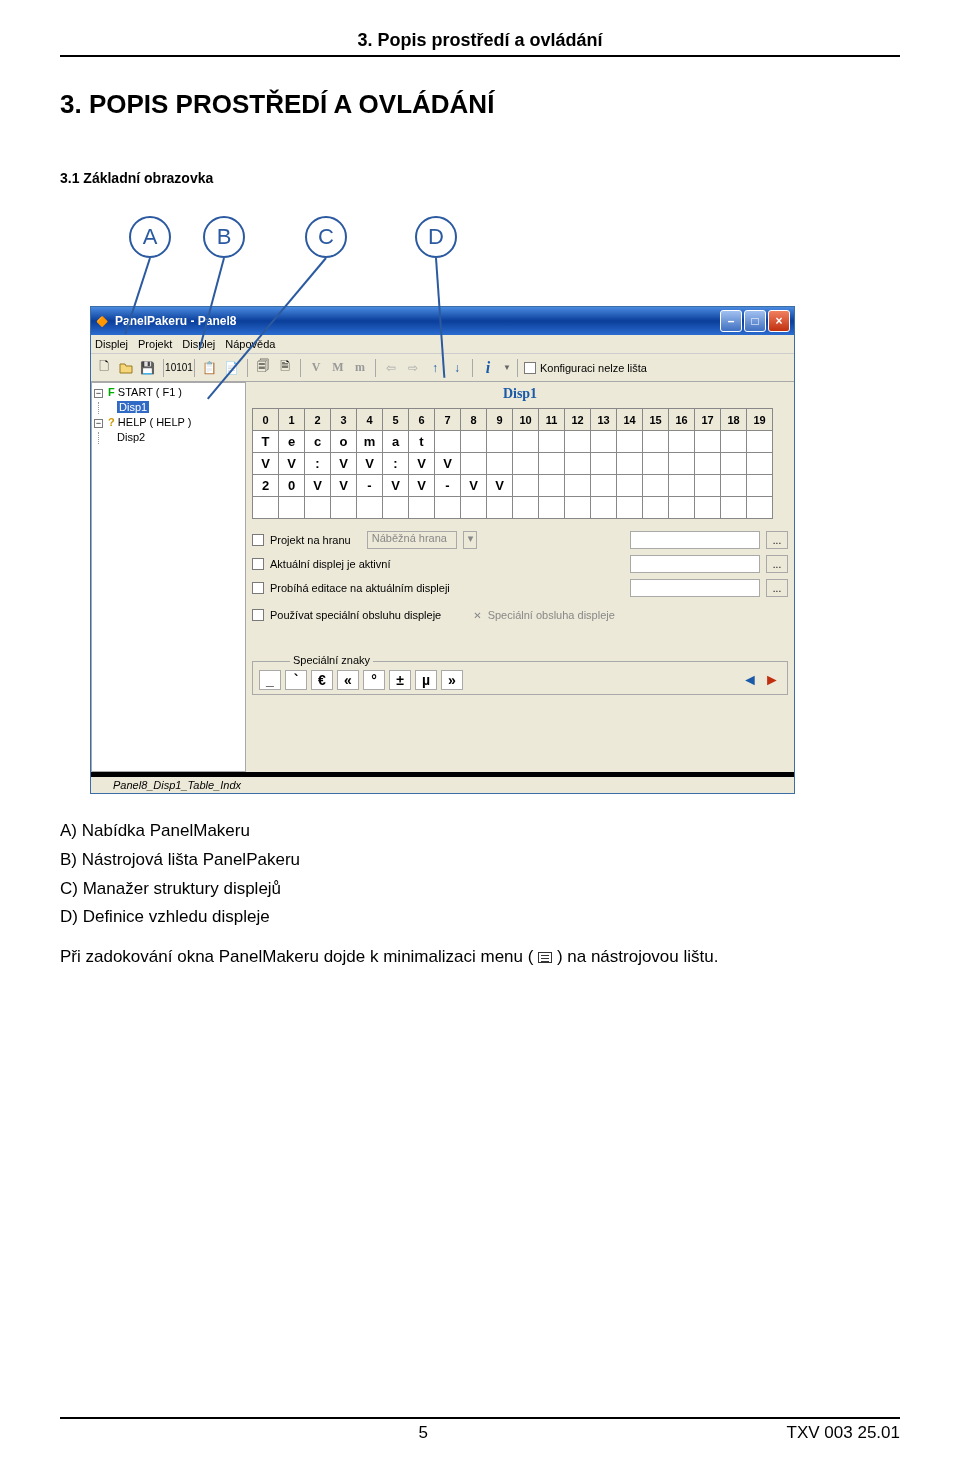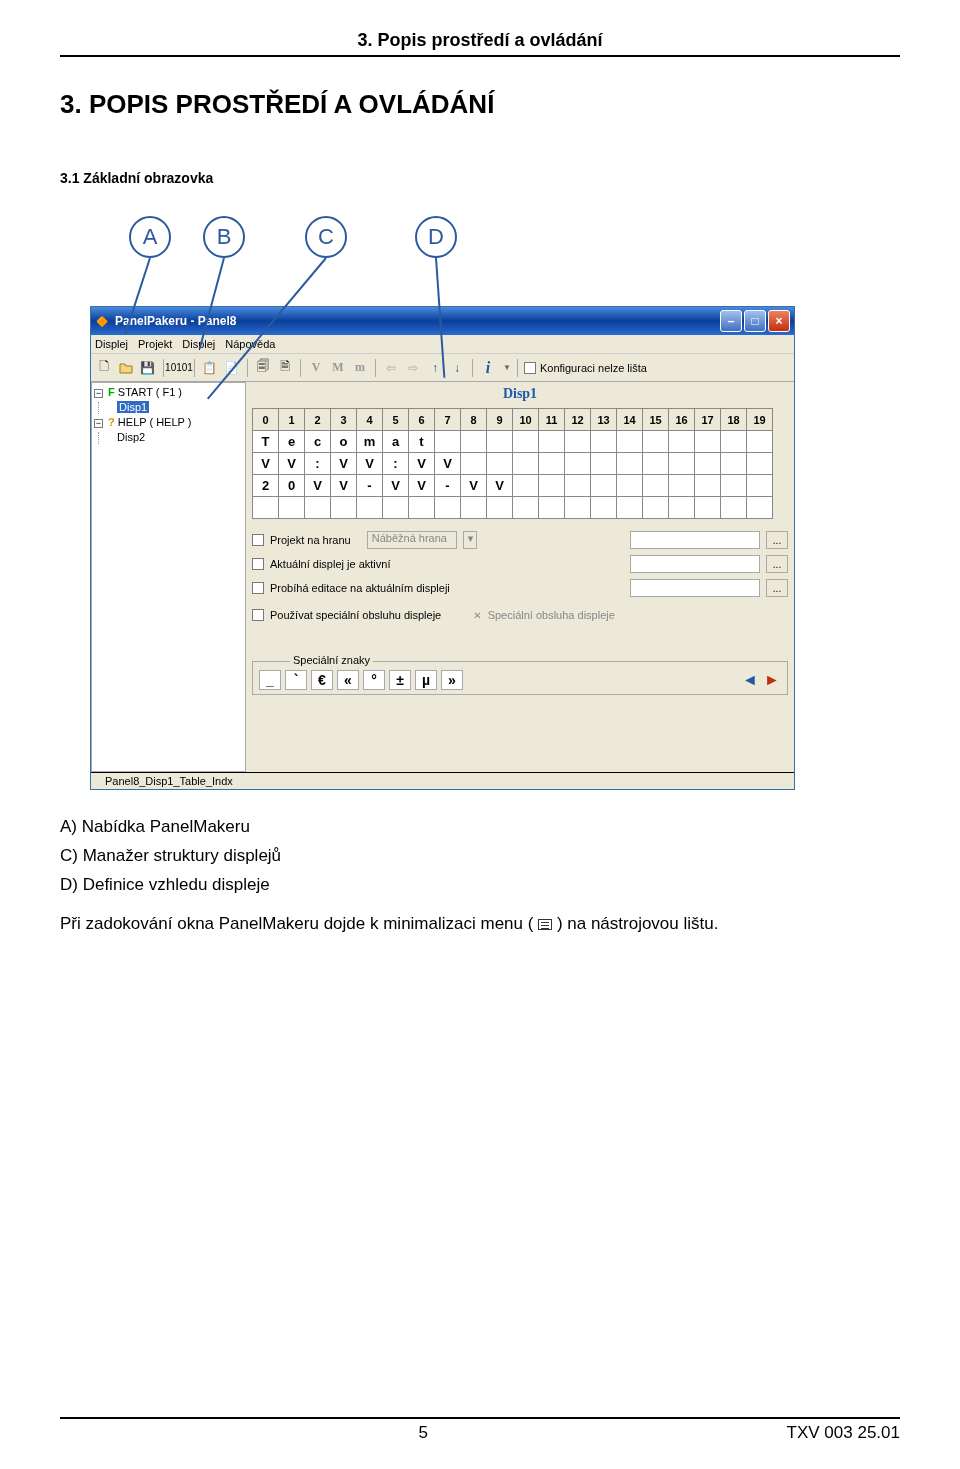--- a/index.html
+++ b/index.html
@@ -283,23 +283,24 @@
     width: 18px;
     height: 18px;
     display: flex;
     align-items: center;
     justify-content: center;
     font-size: 16px;
     font-weight: bold;
   }
   .statusbar {
     background: #ece9d8;
-    border-top: 1px solid #000000;
-    padding: 2px 14px;
+    border-top: 5px solid #000000;
+    padding: 2px 22px;
     font-size: 11px;
+    font-style: italic;
   }
   
   .body-text {
     margin-top: 22px;
     font-size: 17px;
     line-height: 1.4;
   }
   .body-text p { margin: 5px 0; }
   .menu-icon {
     display: inline-block;
@@ -606,20 +607,21 @@
             </div>
           </div>
         </div>
       </div>
       <div class="statusbar">Panel8_Disp1_Table_Indx</div>
     </div>
   </div>
 
   <div class="body-text">
     <p>A) Nabídka PanelMakeru</p>
+    <p>B) Nástrojová lišta PanelPakeru</p>
     <p>C) Manažer struktury displejů</p>
     <p>D) Definice vzhledu displeje</p>
     <p style="margin-top:16px">
       <span>Při zadokování okna PanelMakeru dojde k minimalizaci menu (</span>
       <span class="menu-icon"></span>
       <span>) na nástrojovou lištu.</span>
     </p>
   </div>
 
   <div class="footer">

